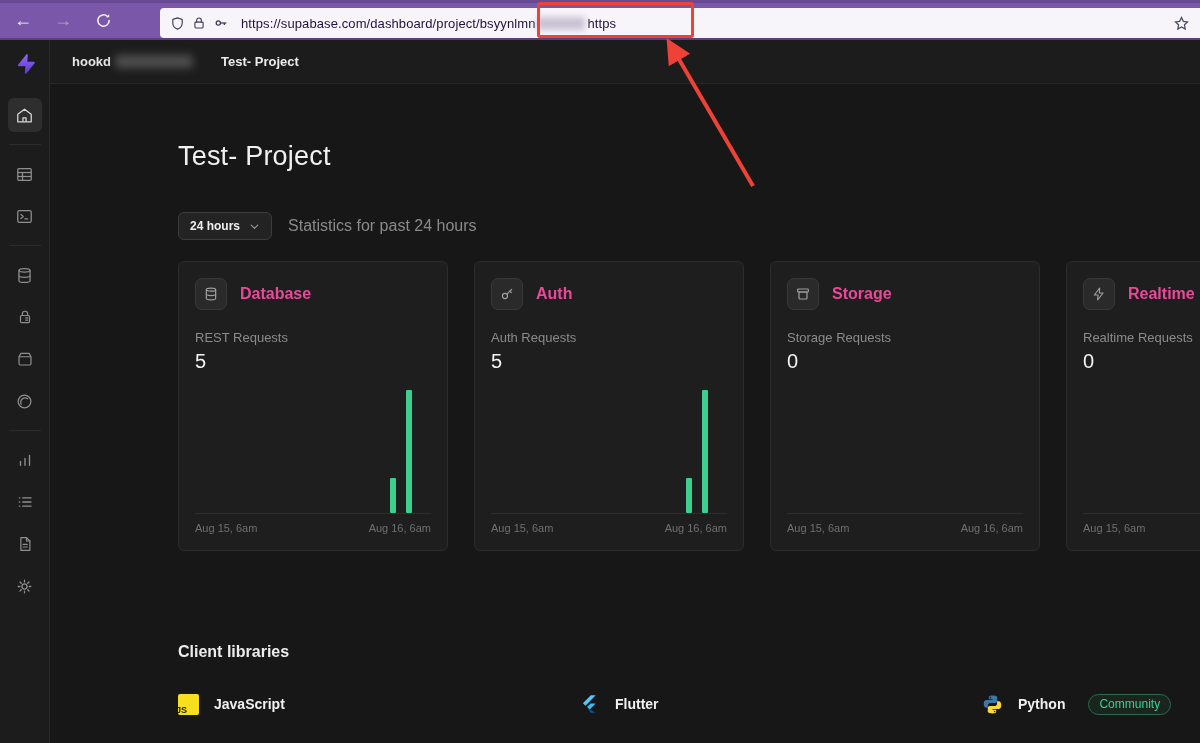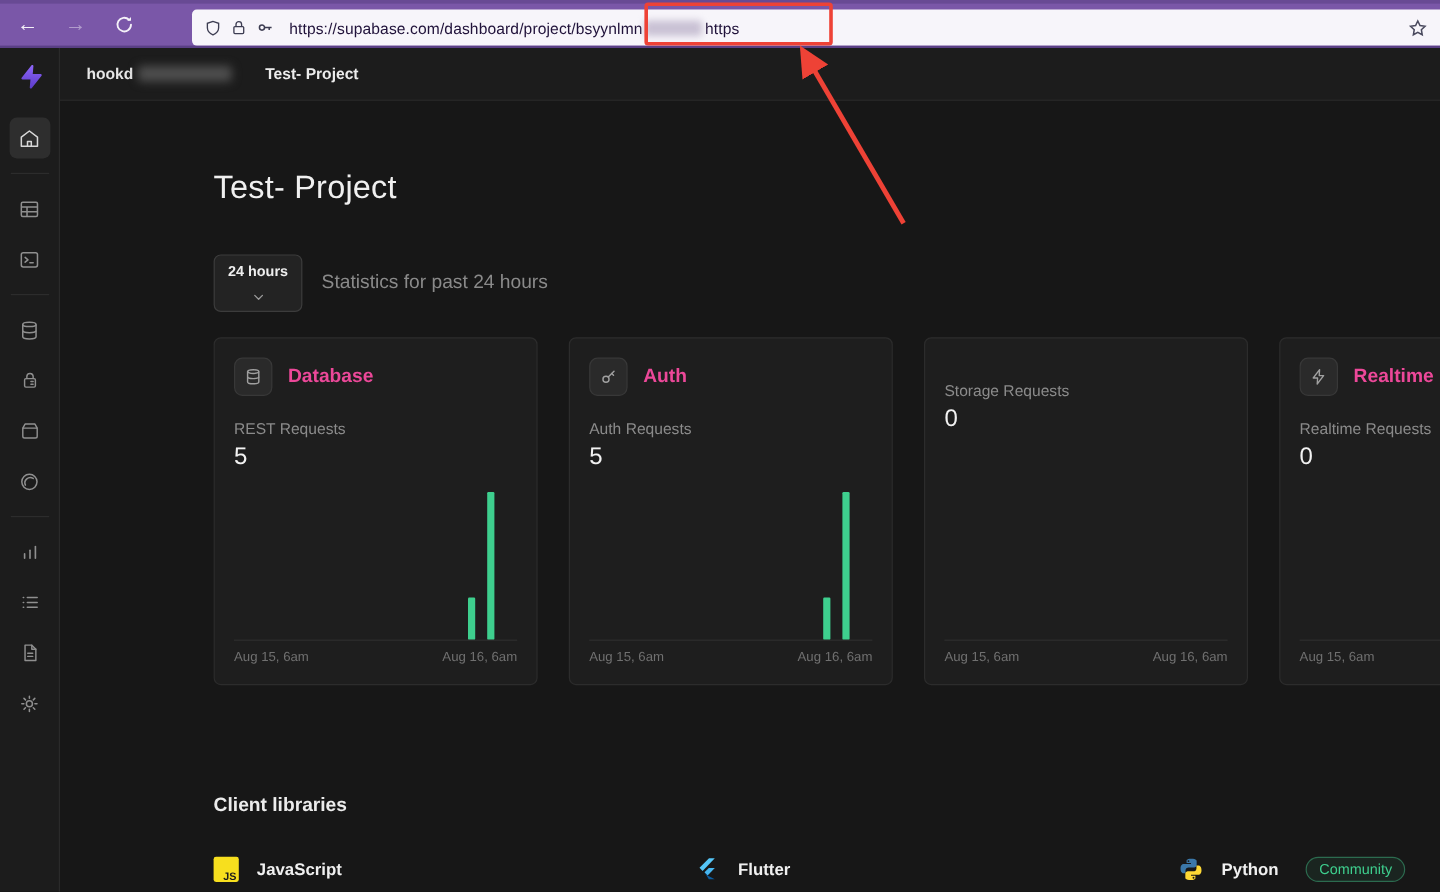--- a/index.html
+++ b/index.html
@@ -48,21 +48,21 @@
     border-radius:3px; filter:blur(4px); margin-left:4px; }
   .topnav .proj { color:#ececec; font-size:13px; font-weight:600; margin-left:28px; cursor:pointer; }
 
   .main { position:absolute; left:50px; right:0; top:44px; bottom:0; overflow:hidden;
     padding-left:128px; }
   .page-title { margin-top:57px; font-size:27px; font-weight:500; color:#f0f0f0;
     letter-spacing:.2px; }
   .controls { margin-top:40px; display:flex; align-items:center; }
   .range-btn { display:flex; align-items:center; gap:9px; background:#232323;
     border:1px solid #3c3c3c; border-radius:6px; padding:6px 11px; color:#efefef;
-    font-size:12px; font-weight:700; cursor:pointer;flex-direction:column; }
+    font-size:12px; font-weight:700; cursor:pointer; }
   .range-caption { margin-left:16px; font-size:16px; color:#8a8a8a; }
 
   
   .cards { margin-top:21px; display:flex; gap:26px; }
   .card { flex:0 0 270px; width:270px; height:290px; background:#1e1e1e;
     border:1px solid #2c2c2c; border-radius:6px; padding:16px; display:flex;
     flex-direction:column; }
   .card-head { display:flex; align-items:center; gap:13px; }
   .icon-box { width:32px; height:32px; background:#2a2a2a; border:1px solid #383838;
     border-radius:7px; display:flex; align-items:center; justify-content:center; color:#a0a0a0; }
@@ -73,21 +73,21 @@
   .bar { position:absolute; bottom:0; width:6px; border-radius:1px; }
   .x-labels { margin-top:8px; display:flex; justify-content:space-between;
     font-size:11px; color:#707070; }
 
   
   .libs-heading { margin-top:92px; font-size:16px; font-weight:700; color:#ececec; }
   .libs-row { margin-top:32px; display:grid; grid-template-columns:402px 402px 402px; }
   .lib-item { display:flex; align-items:center; gap:15px; cursor:pointer; }
   .lib-name { font-size:14px; font-weight:700; color:#f0f0f0; }
   .js-logo { width:21px; height:21px; background:#f7df1e; border-radius:2px; position:relative; }
-  .js-logo span { position:absolute; right:2px; bottom:0px; font-size:9px; font-weight:700;
+  .js-logo span { position:absolute; right:12px; bottom:0px; font-size:9px; font-weight:700;
     color:#1c1c1c; }
   .badge { margin-left:8px; font-size:12px; color:#3ecf8e; border:1px solid #2c6b4f;
     background:rgba(62,207,142,.08); border-radius:999px; padding:2px 10px 3px; }
 </style>
 </head>
 <body>
 
 <div class="chrome">
   <div class="nav-btns">
     <div class="nav-btn">←</div>
@@ -287,20 +287,29 @@
             <div class="bar" style="right: 35px; height: 26%; background: rgb(62, 207, 142);"></div>
             <div class="bar" style="right: 19px; height: 92%; background: rgb(62, 207, 142);"></div>
           </div>
         <div class="x-labels">
           <span>Aug 15, 6am</span>
           <span>Aug 16, 6am</span>
         </div>
       </div>
 
       <div class="card">
+        <div class="card-head">
+          <div class="icon-box">
+            <svg width="16" height="16" viewBox="0 0 24 24" fill="none" stroke="currentColor" stroke-width="1.8" stroke-linejoin="round">
+              <rect x="4" y="4.5" width="16" height="4.5" rx="1"></rect>
+                <path d="M6 9 h12 v9 a1.5 1.5 0 0 1-1.5 1.5 h-9 A1.5 1.5 0 0 1 6 18 Z"></path>
+            </svg>
+          </div>
+          <span class="card-title">Storage</span>
+        </div>
         <div class="metric-label">Storage Requests</div>
         <div class="metric-value">0</div>
         <div class="mini-chart"></div>
         <div class="x-labels">
           <span>Aug 15, 6am</span>
           <span>Aug 16, 6am</span>
         </div>
       </div>
 
       <div class="card">

